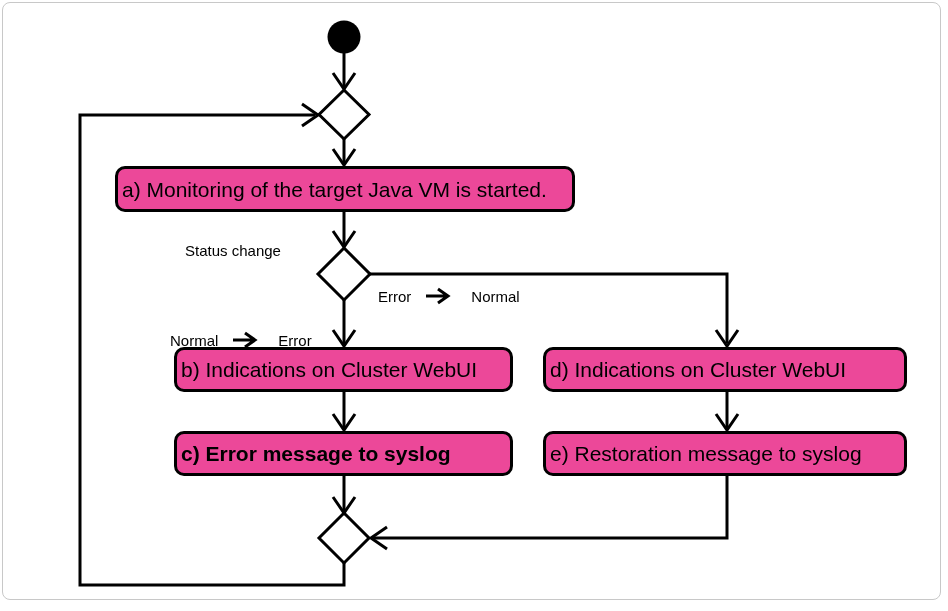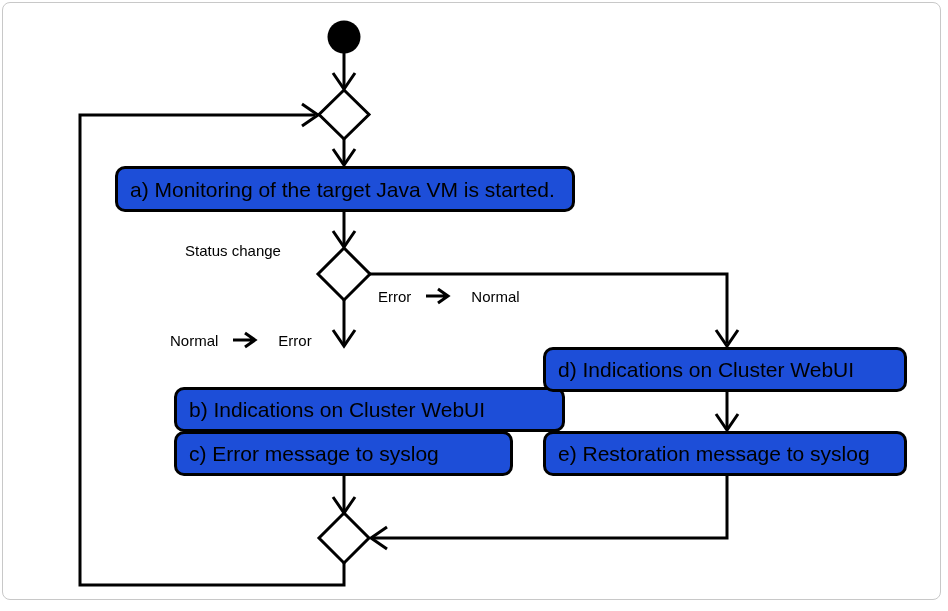--- a/index.html
+++ b/index.html
@@ -27,33 +27,33 @@
     width: 948px; height: 611px;
   }
   .edge { stroke: #000000; stroke-width: 3; fill: none; }
   .arrowhead { stroke: #000000; stroke-width: 3; fill: none; stroke-linejoin: miter; }
   .node-diamond { fill: #ffffff; stroke: #000000; stroke-width: 3; }
   .initial-node { fill: #000000; stroke: none; }
   .action {
     position: absolute;
     border: 3px solid #000000;
     border-radius: 10px;
-    background: #1d4ed8;
+    background: #ec4899;
     display: flex;
     align-items: center;
-    padding: 0 12px;
+    padding: 0 4px;
     font-size: 21px;
     line-height: 1;
     box-sizing: border-box;
     white-space: nowrap;
     text-align: center;
   }
   #box-a { left: 115px; top: 166px; width: 460px; height: 46px; }
-  #box-b { left: 174px; top: 347px; width: 391px; height: 45px; margin-top: 40px; }
-  #box-c { left: 174px; top: 431px; width: 339px; height: 45px; }
+  #box-b { left: 174px; top: 347px; width: 339px; height: 45px; }
+  #box-c { left: 174px; top: 431px; width: 339px; height: 45px; font-weight: bold; }
   #box-d { left: 543px; top: 347px; width: 364px; height: 45px; }
   #box-e { left: 543px; top: 431px; width: 364px; height: 45px; }
   .edge-label {
     position: absolute;
     font-size: 15px;
     line-height: 1;
     white-space: nowrap;
   }
   .edge-label.row { display: flex; align-items: center; gap: 14px; margin-top: 41px; }
   #lbl-status-change { left: 185px; top: 243px; }

